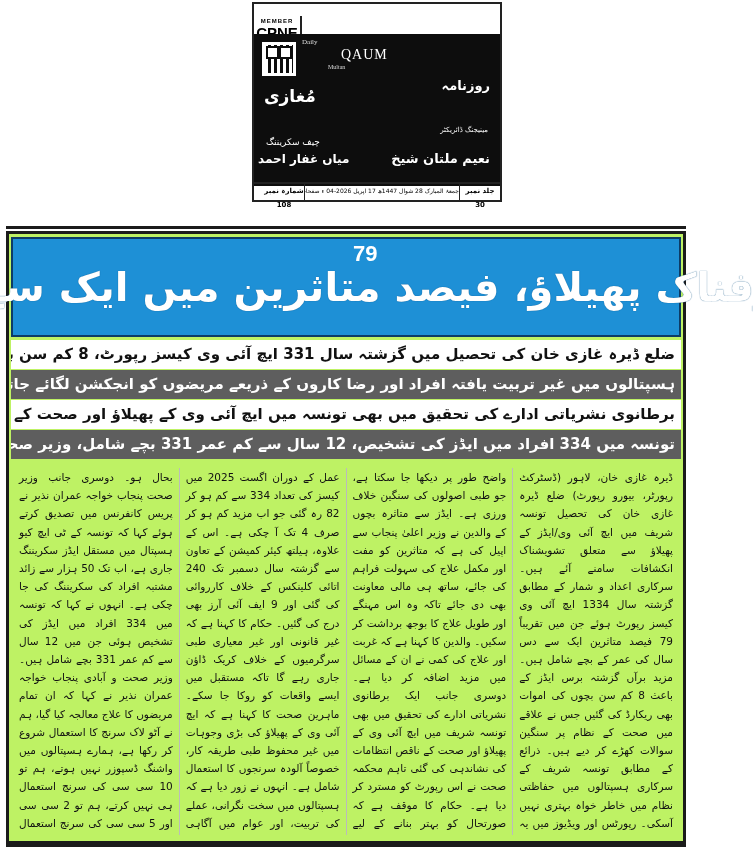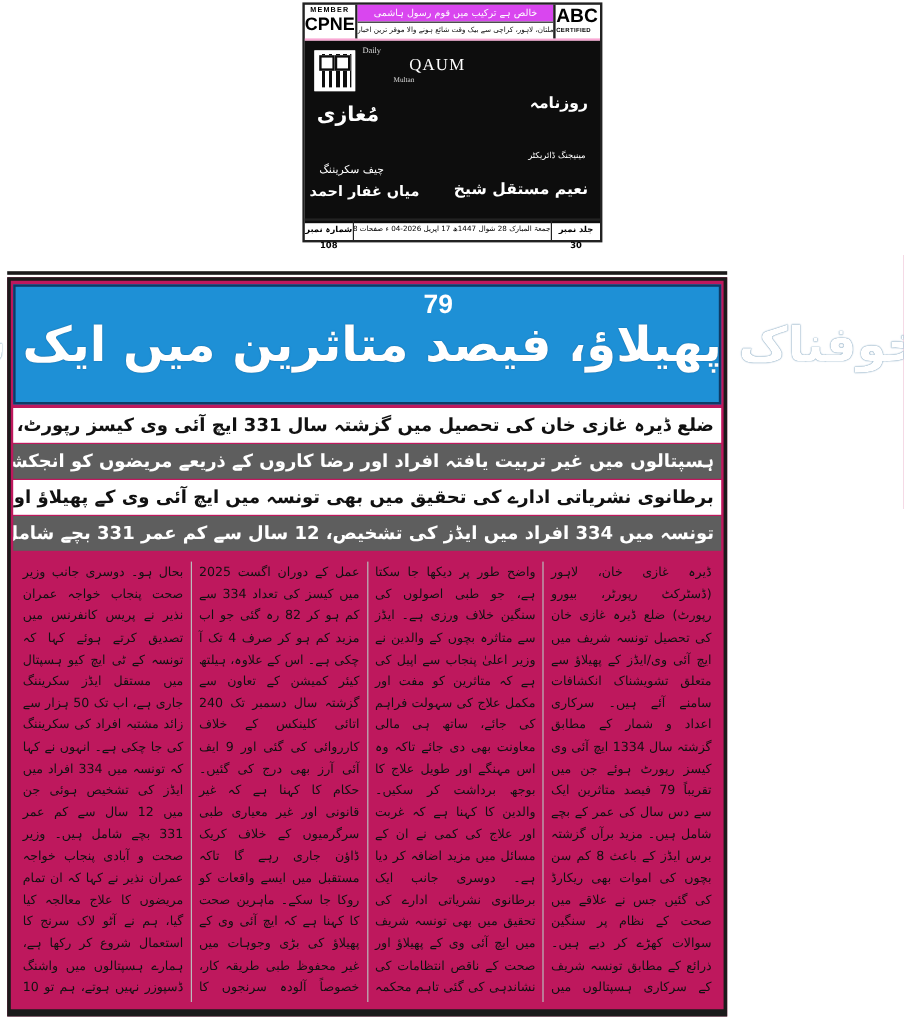--- a/index.html
+++ b/index.html
@@ -1,20 +1,20 @@
 <!DOCTYPE html>
 <html><head>
 <meta charset="utf-8">
 <style>
   html, body { margin: 0; padding: 0; background: #ffffff; }
   body { width: 753px; height: 850px; position: relative; overflow: hidden; font-family: "DejaVu Sans", sans-serif; }
 
   
   .masthead { position: absolute; left: 252px; top: 2px; width: 250px; height: 200px; border: 2px solid #222; background: #fff; box-sizing: border-box; }
-  .mh-top { position: absolute; left: 0; top: 0; right: 0; height: 28px; display: flex; border-bottom: 2px solid #f9a8d4; }
+  .mh-top { position: absolute; left: 0; top: 12px; right: 0; height: 28px; display: flex; border-bottom: 2px solid #6d28d9; flex-direction: column; }
   .cpne { width: 48px; border-right: 2px solid #222; text-align: center; line-height: 1; padding-top: 2px; box-sizing: border-box; }
   .cpne .m { font: bold 6px "Liberation Sans", sans-serif; letter-spacing: 1px; }
   .cpne .c { font: bold 15px "Liberation Sans", sans-serif; }
   .mh-tag { flex: 1; display: flex; flex-direction: column; }
   .mh-tag .l1 { flex: 1; background: #d946ef; color: #fff; font: 8px "DejaVu Sans", sans-serif; text-align: center; line-height: 13px; direction: rtl; overflow: hidden; white-space: nowrap; }
   .mh-tag .l2 { flex: 1; background: #fff; color: #111; font: 6px "DejaVu Sans", sans-serif; text-align: center; line-height: 13px; direction: rtl; overflow: hidden; white-space: nowrap; border-top: 1px solid #222; }
   .abc { width: 44px; border-left: 2px solid #222; text-align: left; line-height: 1; padding-top: 1px; box-sizing: border-box; }
   .abc .a { font: bold 16px "Liberation Sans", sans-serif; }
   .abc .c { font: bold 5px "Liberation Sans", sans-serif; letter-spacing: .3px; }
 
@@ -31,24 +31,24 @@
   .roznama { position: absolute; right: 10px; top: 44px; font: bold 13px "DejaVu Sans", sans-serif; direction: rtl; }
   .multan-ur { position: absolute; left: 10px; top: 52px; font: bold 17px "DejaVu Sans", sans-serif; direction: rtl; }
   .chief-ed { position: absolute; left: 12px; top: 103px; font: 9px "DejaVu Sans", sans-serif; direction: rtl; }
   .chief-ed-name { position: absolute; left: 4px; top: 118px; font: bold 12px "DejaVu Sans", sans-serif; direction: rtl; }
   .md { position: absolute; right: 12px; top: 92px; font: 7px "DejaVu Sans", sans-serif; direction: rtl; }
   .md-name { position: absolute; right: 10px; top: 117px; font: bold 13px "DejaVu Sans", sans-serif; direction: rtl; }
 
   .mh-foot { position: absolute; left: 0; right: 0; bottom: 0; height: 16px; display: flex; direction: rtl; border-top: 2px solid #222; font-size: 6px; line-height: 14px; }
   .mh-foot .vol { width: 40px; border-left: 1px solid #222; text-align: center; font-weight: bold; font-size: 7px; }
   .mh-foot .date { flex: 1; text-align: center; white-space: nowrap; overflow: hidden; }
-  .mh-foot .issue { width: 40px; border-right: 1px solid #222; text-align: center; font-weight: bold; font-size: 7px; }
+  .mh-foot .issue { width: 40px; border-right: 1px solid #222; text-align: center; font-weight: bold; font-size: 7px; padding-left: 10px; }
 
   
-  .story { position: absolute; left: 6px; top: 231px; width: 600px; height: 616px; border: 3px solid #1b1b1b; border-bottom-width: 6px; box-sizing: border-box; background: #be185d; }
+  .story { position: absolute; left: 6px; top: 231px; width: 680px; height: 616px; border: 3px solid #1b1b1b; border-bottom-width: 6px; box-sizing: border-box; background: #bef264; }
   .story::before { content: ""; position: absolute; left: -3px; right: -3px; top: -8px; height: 3px; background: #1b1b1b; }
 
   .banner { position: absolute; left: 2px; right: 2px; top: 3px; height: 100px; background: #1e90d6; border: 2px solid #0d3b66; box-sizing: border-box; display: flex; align-items: center; justify-content: center; direction: rtl; }
   .banner .hl { color: #fff; font: bold 40px "DejaVu Sans", sans-serif; white-space: nowrap; letter-spacing: -2px; text-shadow: 0 0 1px #0a4f80; }
   .banner .num79 { position: absolute; left: 340px; top: 2px; color: #fff; font: bold 22px "Liberation Sans", sans-serif; }
 
   .deck { position: absolute; left: 2px; right: 2px; height: 29px; direction: rtl; white-space: nowrap; overflow: hidden; text-align: right; padding-right: 6px; box-sizing: border-box; font: bold 15px "DejaVu Sans", sans-serif; line-height: 29px; }
   .deck.light { background: #ffffff; color: #111; }
   .deck.dark  { background: #5e5e5e; color: #fff; }
   .deck.d1 { top: 106px; }
@@ -82,21 +82,21 @@
   <div class="mh-body">
     <div class="qr"></div>
     <div class="daily">Daily</div>
     <div class="qaum-en">QAUM</div>
     <div class="multan-en">Multan</div>
     <div class="roznama">روزنامہ</div>
     <div class="multan-ur">مُغازی</div>
     <div class="chief-ed">چیف سکریننگ</div>
     <div class="chief-ed-name">میاں غفار احمد</div>
     <div class="md">مینیجنگ ڈائریکٹر</div>
-    <div class="md-name">نعیم مستقل شیخ</div>
+    <div class="md-name">نعیم ملتان شیخ</div>
   </div>
 
   <div class="mh-foot">
     <div class="vol">جلد نمبر 30</div>
     <div class="date">جمعۃ المبارک 28 شوال 1447ھ 17 اپریل 2026-04 ء صفحات 8 قیمت 30 روپے</div>
     <div class="issue">شمارہ نمبر 108</div>
   </div>
 </div>
 
 <div class="story">

